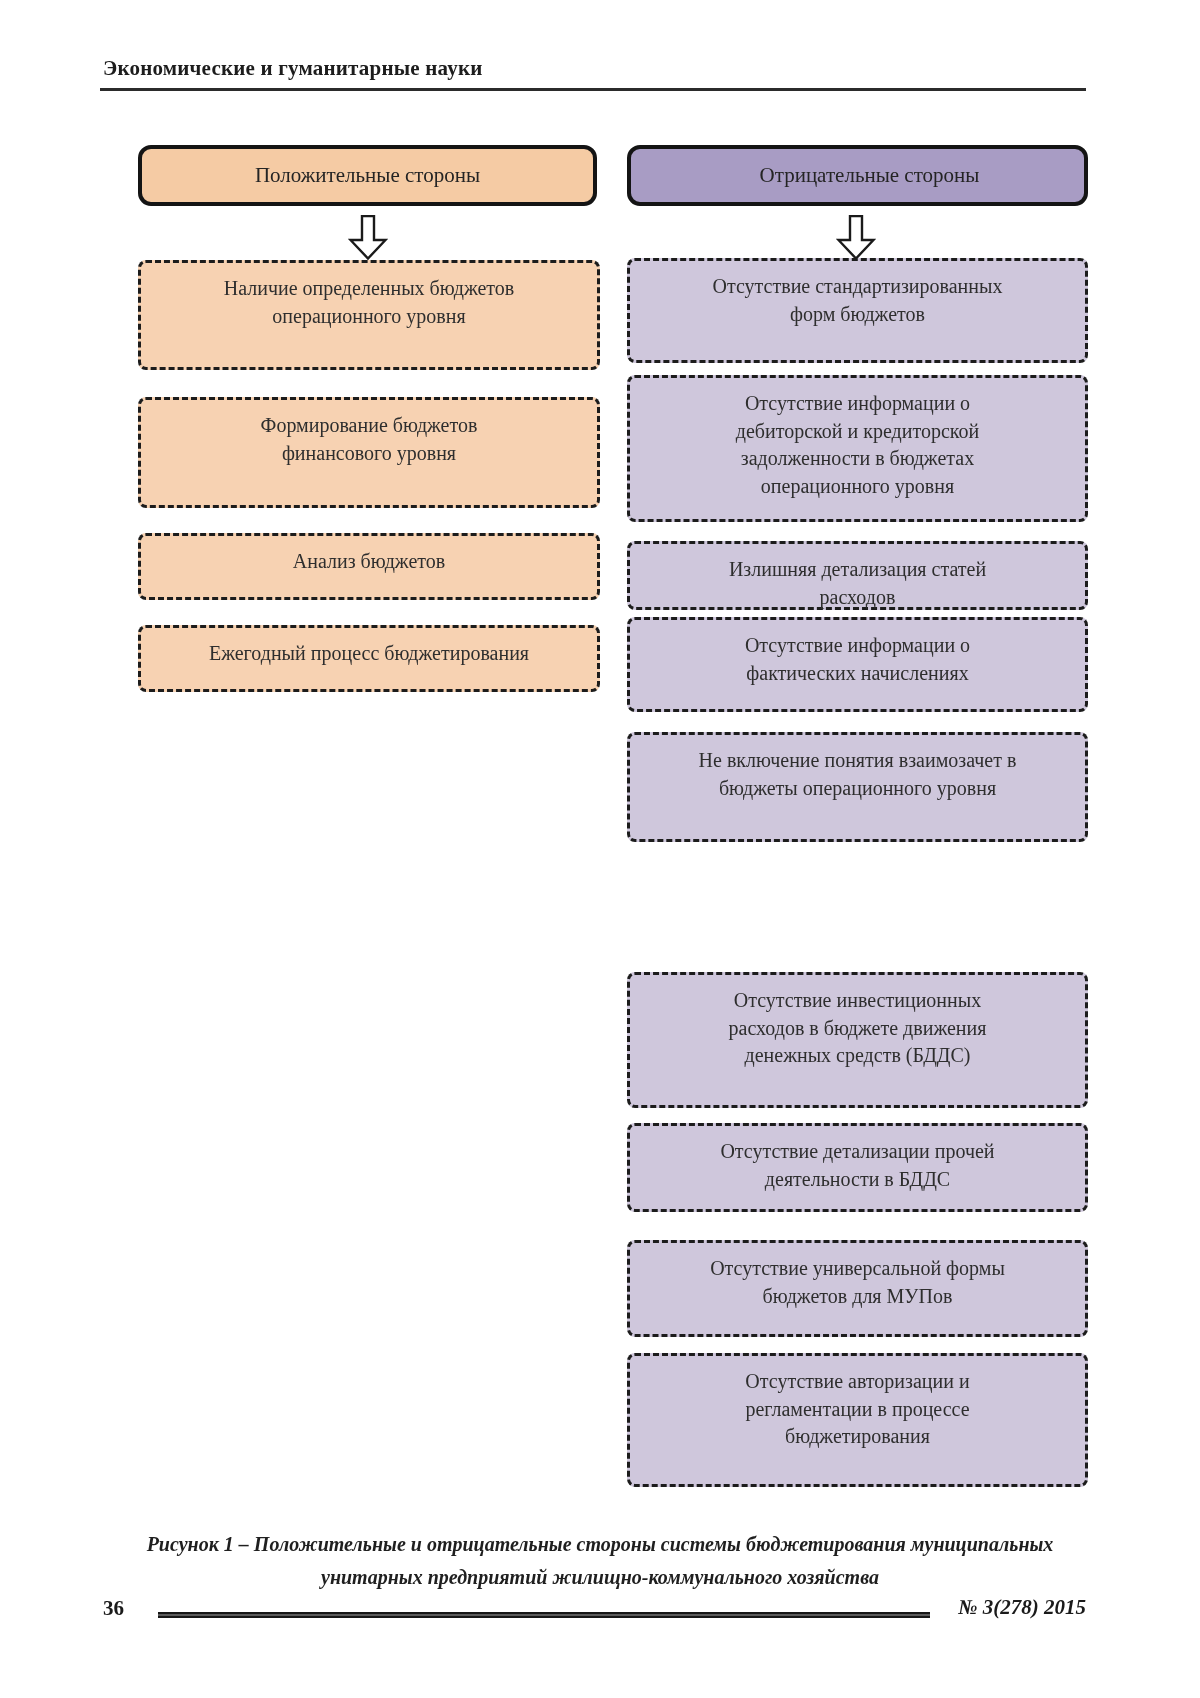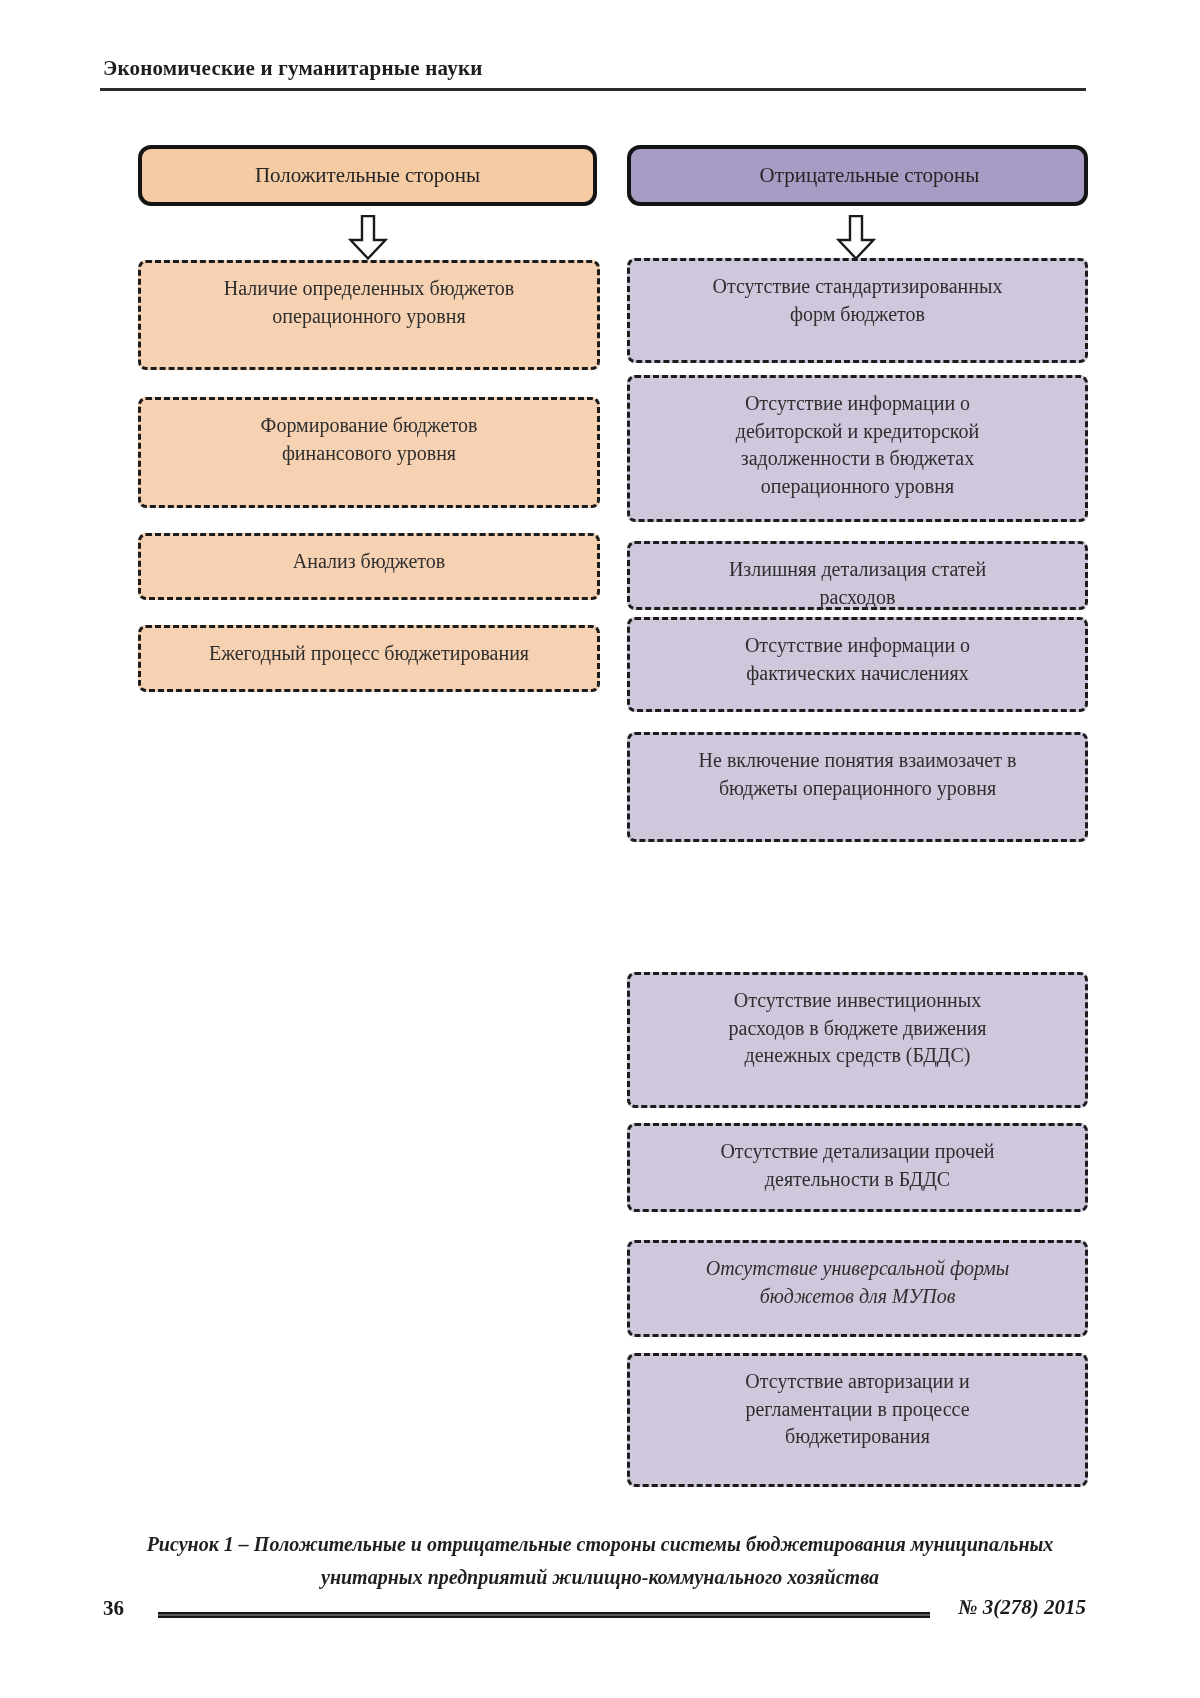--- a/index.html
+++ b/index.html
@@ -54,21 +54,21 @@
   .pb2{top:533px;height:67px;}
   .pb3{top:625px;height:67px;}
   .nb0{top:258px;height:105px;}
   .nb1{top:375px;height:147px;}
   .nb2{top:533px;height:69px;margin-top:8px;}
   .nb3{top:617px;height:95px;}
   .nb4{top:732px;height:110px;}
   .nb5{top:857px;height:100px;}
   .nb6{top:972px;height:136px;}
   .nb7{top:1123px;height:89px;}
-  .nb8{top:1240px;height:97px;font-style:italic;}
+  .nb8{top:1240px;height:97px;}
   .nb9{top:1353px;height:134px;}
   .caption{
     position:absolute;left:90px;top:1528px;width:1020px;
     text-align:center;white-space:pre-line;
     font-size:20px;font-weight:bold;font-style:italic;
     line-height:33px;color:#1f1f1f;
   }
   .page-num{
     position:absolute;left:103px;top:1596px;
     font-size:21px;font-weight:bold;color:#1a1a1a;

